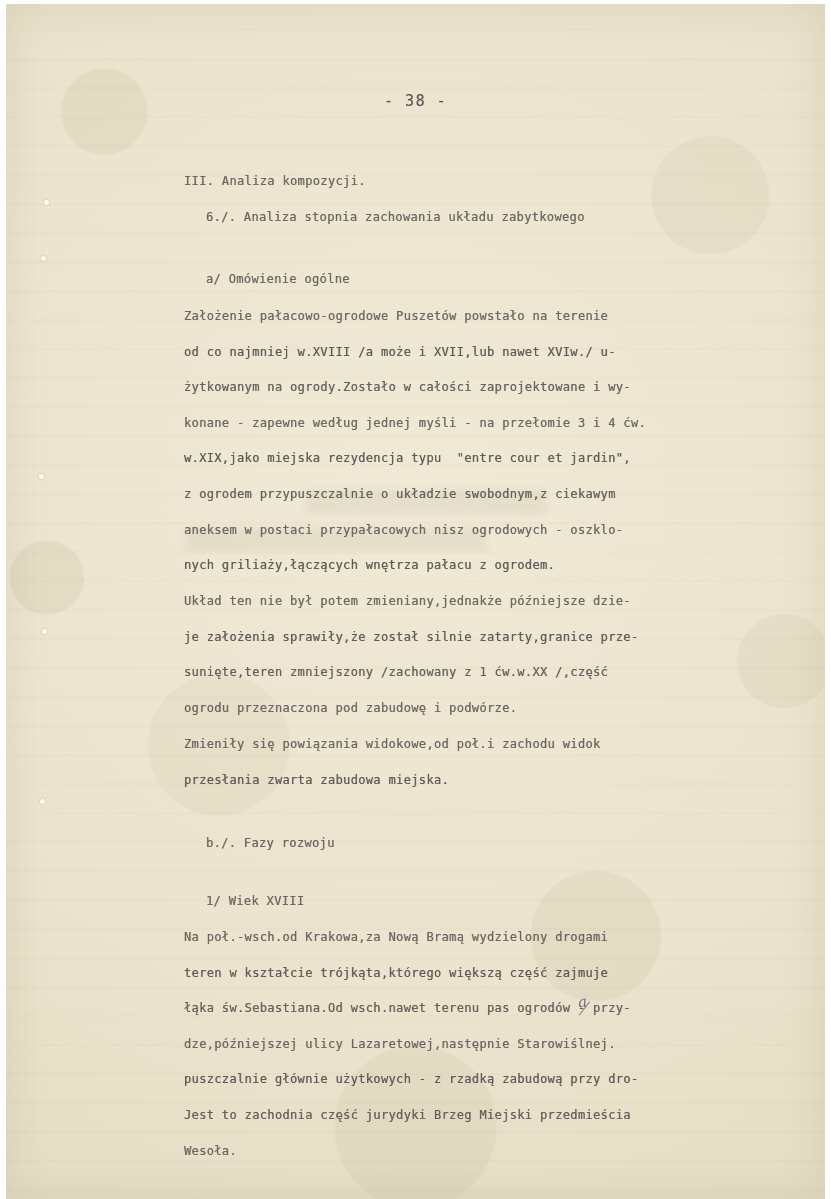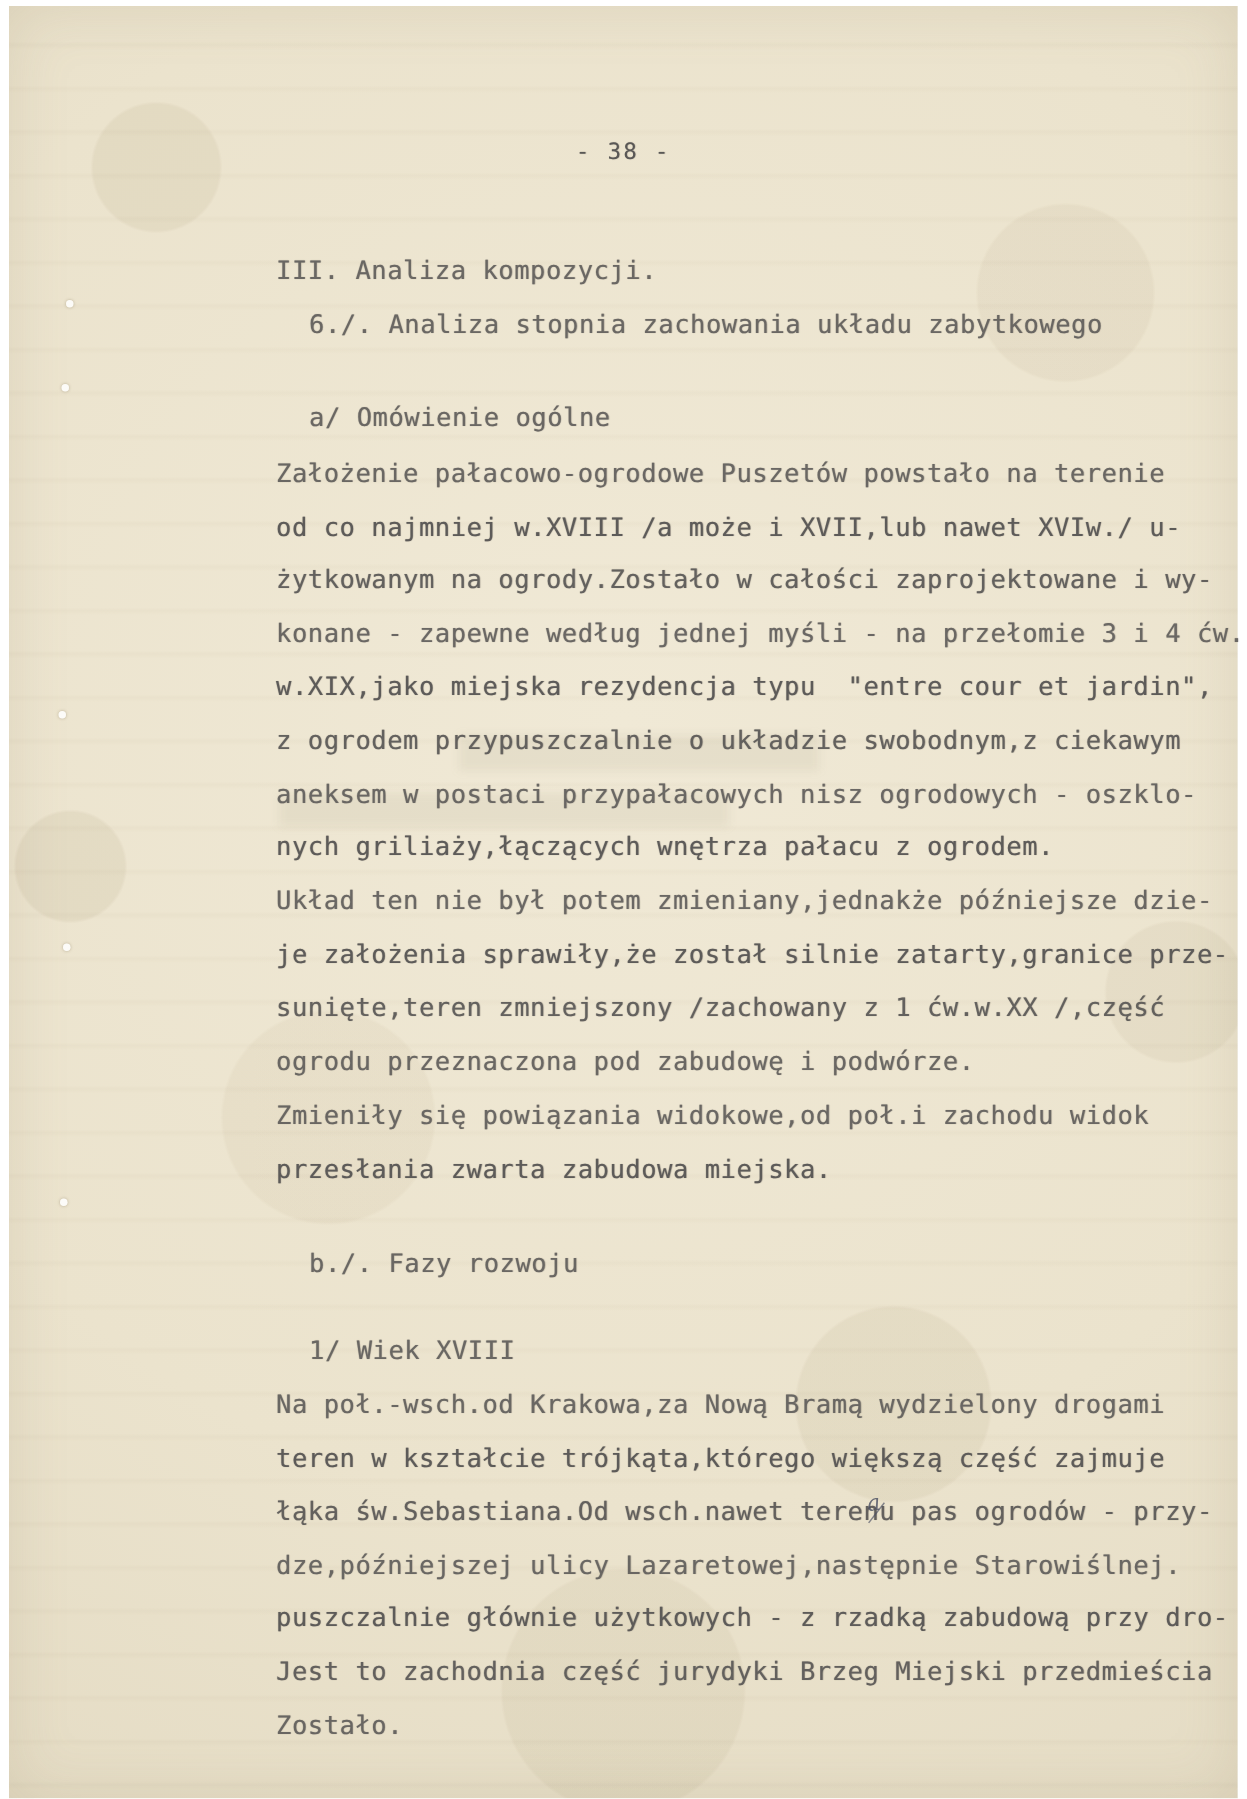--- a/index.html
+++ b/index.html
@@ -94,21 +94,21 @@
   
   .block {
     position: absolute;
     left: 178px;
   }
   .line {
     height: 35.6px;
     line-height: 35.6px;
     white-space: pre;
     font-family: "DejaVu Sans Mono", monospace;
-    font-size: 17px;
+    font-size: 12px;
     letter-spacing: 0.35px;
     color: #5c5a58;
     text-shadow:
       0.4px 0.3px 0.6px rgba(90,85,80,0.45),
       -0.3px 0.2px 0.5px rgba(110,105,98,0.30);
   }
   .line.indent-1 { padding-left: 22px; }
 
   
   .line:nth-child(3n)   { opacity: 0.95; }
@@ -208,21 +208,21 @@
         <div class="line indent-1">1/ Wiek XVIII</div>
       </div>
 
       <div class="block" style="top:916px;">
         <div class="line">Na poł.-wsch.od Krakowa,za Nową Bramą wydzielony drogami</div>
         <div class="line">teren w kształcie trójkąta,którego większą część zajmuje</div>
         <div class="line">łąka św.Sebastiana.Od wsch.nawet terenu pas ogrodów - przy-</div>
         <div class="line">dze,późniejszej ulicy Lazaretowej,następnie Starowiślnej.</div>
         <div class="line">puszczalnie głównie użytkowych - z rzadką zabudową przy dro-</div>
         <div class="line">Jest to zachodnia część jurydyki Brzeg Miejski przedmieścia</div>
-        <div class="line">Zostało.</div>
+        <div class="line">Wesoła.</div>
       </div>
 
       <div class="handwritten" style="left:572px; top:989px;">a</div>
       <div class="hw-strike" style="left:570px; top:1004px;"></div>
 
     </div>
   </div>
 </div>
 
 </body></html>

